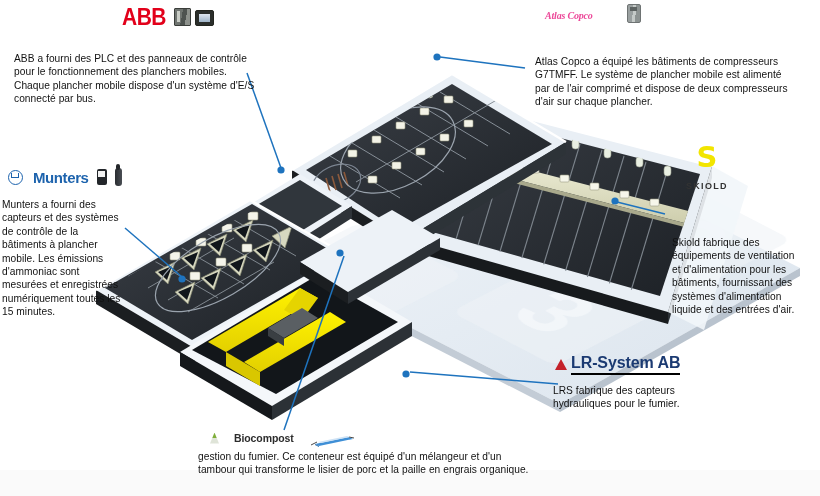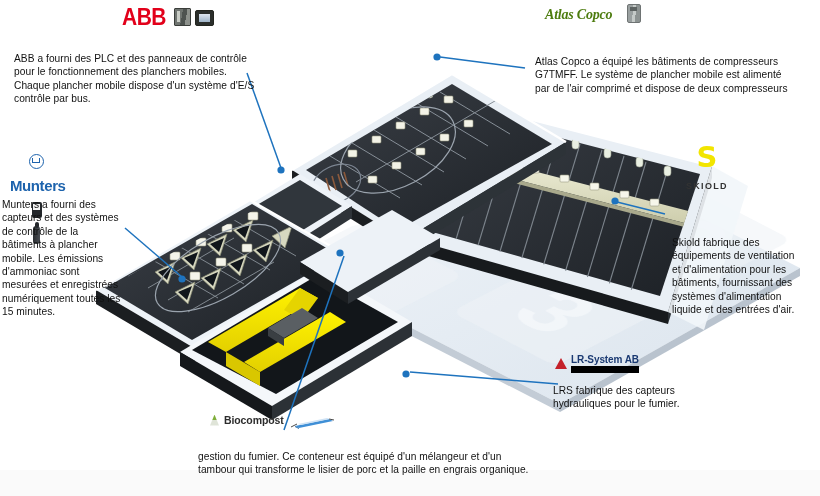--- a/index.html
+++ b/index.html
@@ -33,21 +33,21 @@
   .abb-hmi{
     width:17px;height:14px;background:#2b2e2b;border:1.5px solid #23251f;border-radius:2px;
     display:flex;align-items:center;justify-content:center;
   }
   .abb-hmi span{display:block;width:11px;height:8px;background:linear-gradient(180deg,#dfe6ef,#9fb4c8);}
 
   .atlas-logo{width:70px;}
   .atlas-bar{height:5px;background:#3c82c4;}
   .atlas-word{
     font-family:"Liberation Serif", serif;font-style:italic;font-weight:bold;
-    font-size:14px;color:#4d7c0f;text-align:center;padding:2px 0 1px;letter-spacing:-.2px;
+    font-size:10px;color:#ec4899;text-align:center;padding:2px 0 1px;letter-spacing:-.2px;
   }
   .atlas-dev{
     width:12px;height:17px;background:linear-gradient(95deg,#9aa0a0 0 40%,#c5cac8 40% 62%,#8d9392 62% 100%);
     border:1px solid #6e7373;border-radius:2px;position:relative;margin-left:4px;
   }
   .atlas-dev:before{content:"";position:absolute;left:2px;top:2px;width:7px;height:4px;background:#5d6362;}
 
   .munters-mark{
     width:13px;height:13px;border:1.6px solid #1d63ad;border-radius:50%;
     display:inline-block;position:relative;
@@ -62,21 +62,21 @@
   .munters-dev1:after{content:"";position:absolute;left:1.5px;top:2px;width:7px;height:6px;background:#f2f2f2;}
   .munters-dev2{width:7px;height:18px;background:linear-gradient(90deg,#2a2d31,#4a4e54);border-radius:3px;position:relative;}
   .munters-dev2:before{content:"";position:absolute;left:1.5px;top:-4px;width:4px;height:6px;background:#23262a;border-radius:2px;}
 
   .skiold-s{
     font-family:"DejaVu Sans", sans-serif;font-weight:bold;font-size:29px;color:#f2e500;line-height:.82;
   }
   .skiold-word{font-size:9px;letter-spacing:1.3px;color:#333;font-weight:bold;margin-top:11px;}
 
   .lrs-tri{width:0;height:0;border-left:6px solid transparent;border-right:6px solid transparent;border-bottom:11px solid #c4212a;}
-  .lrs-word{font-size:10px;font-weight:bold;color:#1b3a72;letter-spacing:-.1px;border-bottom:7px solid #000000;padding-bottom:1px;}
+  .lrs-word{font-size:16px;font-weight:bold;color:#1b3a72;letter-spacing:-.1px;border-bottom:2px solid #000000;padding-bottom:1px;}
 
   .bio-mark{width:9px;height:11px;background:linear-gradient(180deg,#7fae3a 0 45%,#dfe4d8 45% 100%);clip-path:polygon(50% 0,100% 100%,0 100%);}
   .bio-word{font-size:10.5px;font-weight:bold;color:#2c2c2c;letter-spacing:-.1px;}
   .bio-container{width:46px;height:11px;position:relative;}
 
   
   .leaders{position:absolute;left:0;top:0;width:820px;height:496px;pointer-events:none;}
 
   
   .scene{position:absolute;left:0;top:0;width:820px;height:496px;}
@@ -361,38 +361,39 @@
       <span class="abb-plc"></span>
       <span class="abb-hmi">
           <span></span>
         </span>
     </span>
   </div>
   <div class="note" style="left:14px;top:52px;width:270px;">
     <div class="line">ABB a fourni des PLC et des panneaux de contrôle</div>
     <div class="line">pour le fonctionnement des planchers mobiles.</div>
     <div class="line">Chaque plancher mobile dispose d'un système d'E/S</div>
-    <div class="line">contrôle par bus.</div>
+    <div class="line">connecté par bus.</div>
   </div>
 
   <div class="logorow" style="left:545px;top:4px;">
     <span class="atlas-logo">
       <span class="atlas-bar"></span>
       <span class="atlas-word">Atlas Copco</span>
       <span class="atlas-bar"></span>
     </span>
     <span class="atlas-dev"></span>
   </div>
   <div class="note" style="left:535px;top:55px;width:285px;">
     <div class="line">Atlas Copco a équipé les bâtiments de compresseurs</div>
     <div class="line">G7TMFF. Le système de plancher mobile est alimenté</div>
     <div class="line">par de l'air comprimé et dispose de deux compresseurs</div>
-  </div>
-
-  <div class="logorow" style="left:8px;top:154px;flex-direction:column;">
+    <div class="line">d'air sur chaque plancher.</div>
+  </div>
+
+  <div class="logorow" style="left:8px;top:168px;">
     <span class="munters-mark"></span>
     <span class="munters-word">Munters</span>
     <span class="munters-dev1"></span>
     <span class="munters-dev2"></span>
   </div>
   <div class="note" style="left:2px;top:198px;width:124px;">
     <div class="line">Munters a fourni des</div>
     <div class="line">capteurs et des systèmes</div>
     <div class="line">de contrôle de la</div>
     <div class="line">bâtiments à plancher</div>
@@ -418,21 +419,21 @@
 
   <div class="logorow" style="left:555px;top:354px;gap:4px;">
     <span class="lrs-tri"></span>
     <span class="lrs-word">LR-System AB</span>
   </div>
   <div class="note" style="left:553px;top:384px;width:230px;">
     <div class="line">LRS fabrique des capteurs</div>
     <div class="line">hydrauliques pour le fumier.</div>
   </div>
 
-  <div class="logorow" style="left:210px;top:414px;gap:5px;text-align:center;">
+  <div class="logorow" style="left:210px;top:432px;gap:15px;text-align:center;">
     <span class="bio-mark"></span>
     <span class="bio-word">Biocompost</span>
     <span class="bio-container">
       <svg viewBox="0 0 46 11" width="46" height="11" xmlns="http://www.w3.org/2000/svg">
         <polygon points="6,8 40,1 44,3 10,10" fill="#3f8fd6"></polygon>
         <polygon points="6,8 10,10 10,11 6,9" fill="#2f6ea8"></polygon>
         <polyline points="2,9 8,6" stroke="#4a4a4a" stroke-width="1" fill="none"></polyline>
         <polyline points="40,1 45,2" stroke="#4a4a4a" stroke-width="1" fill="none"></polyline>
         <polygon points="9,6 38,0 41,1 12,7" fill="#cfe3f5"></polygon>
       </svg>

